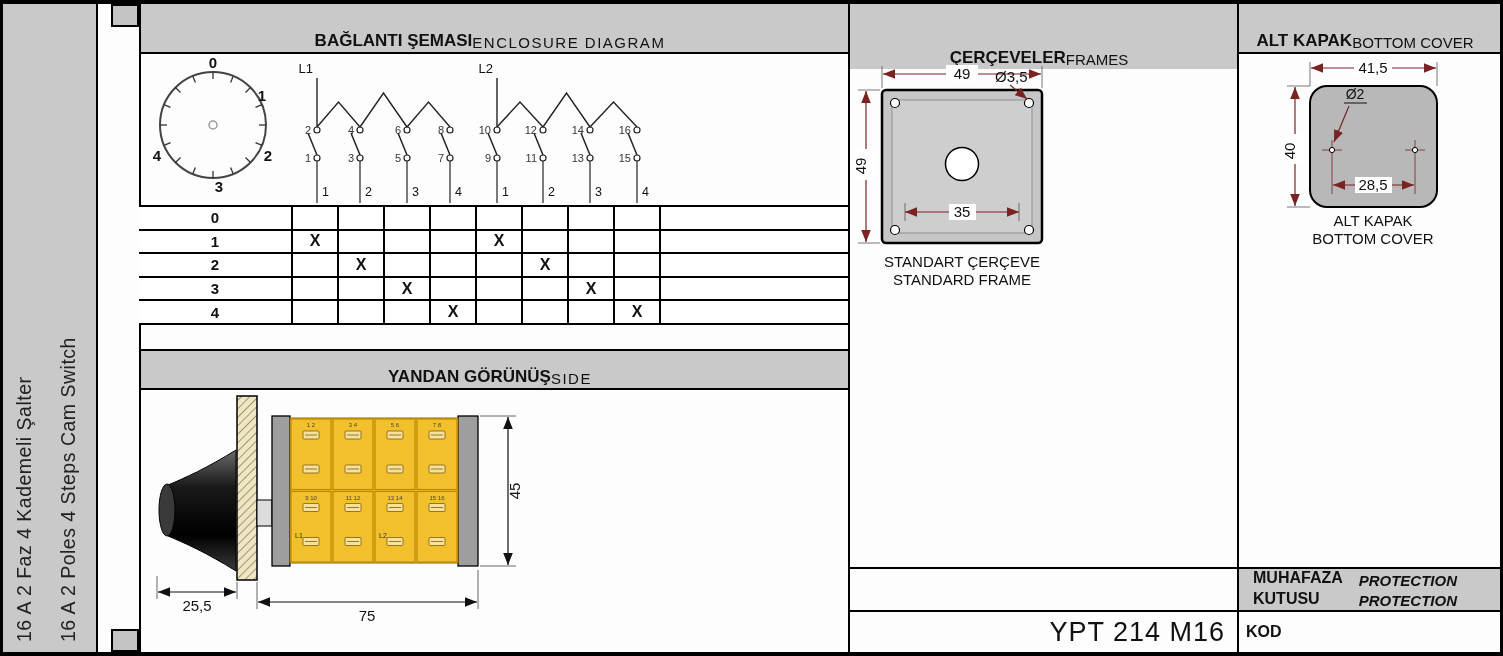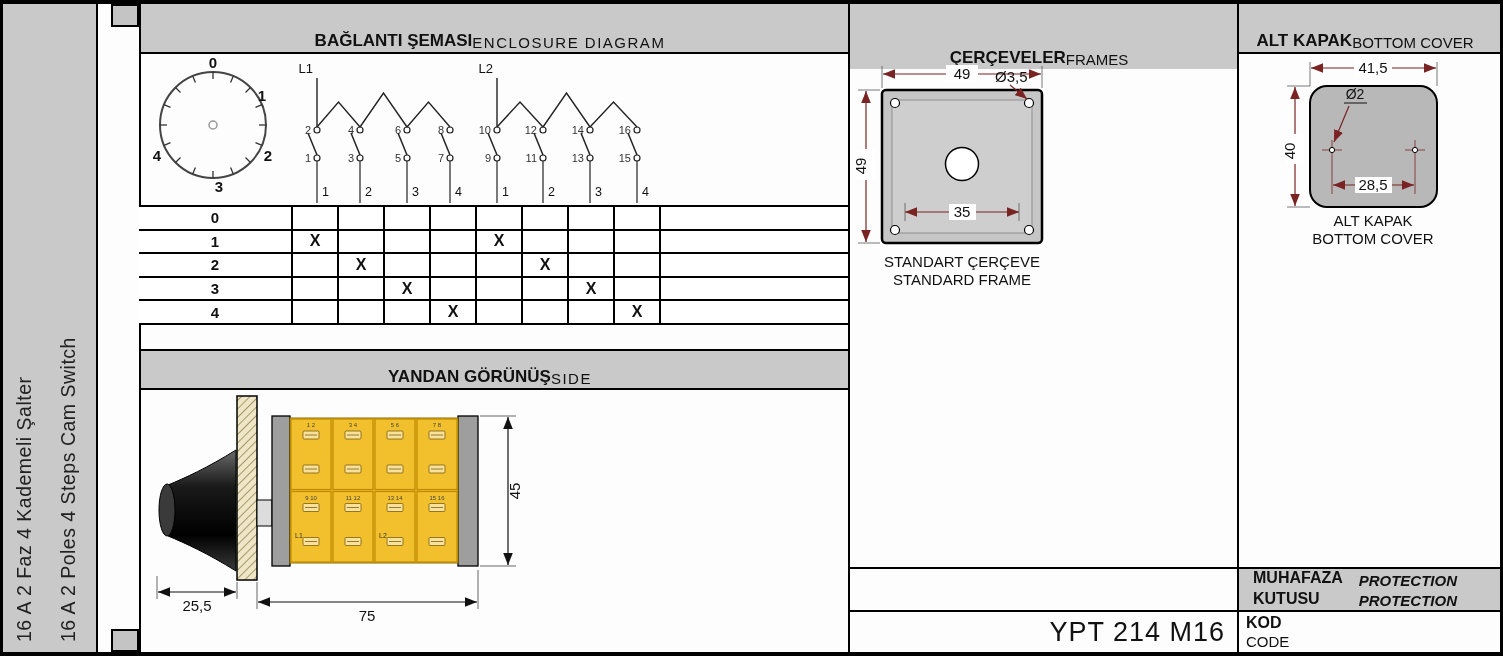--- a/index.html
+++ b/index.html
@@ -79,21 +79,20 @@
     <div class="h-en sp">SIDE</div>
   </div>
   <div class="hdr left" style="left:1239px;top:569px;width:261px;height:41px">
     <div class="h-tr" style="font-size:16px">MUHAFAZA KUTUSU</div>
     <div class="h-en bi">PROTECTION PROTECTION</div>
   </div>
 
   <div id="code-cell">YPT 214 M16</div>
   <div id="kod-cell">
     <div style="font-weight:bold;font-size:16px">KOD</div>
-    <div class="it" style="font-size:15px">CODE</div>
   </div>
 
   <svg id="conn-svg" style="left:139px;top:52px" width="709" height="153" viewBox="0 0 709 153">
     <circle cx="74" cy="73" r="53" fill="none" stroke="#444" stroke-width="2"></circle>
     <circle cx="74" cy="73" r="4" fill="none" stroke="#999" stroke-width="1.5"></circle>
     <g id="dial-g">
         <line x1="120.0" y1="73.0" x2="127.0" y2="73.0" stroke="#333" stroke-width="1.3"></line>
         <line x1="116.5" y1="90.6" x2="123.0" y2="93.3" stroke="#333" stroke-width="1.3"></line>
         <line x1="106.5" y1="105.5" x2="111.5" y2="110.5" stroke="#333" stroke-width="1.3"></line>
         <line x1="91.6" y1="115.5" x2="94.3" y2="122.0" stroke="#333" stroke-width="1.3"></line>

